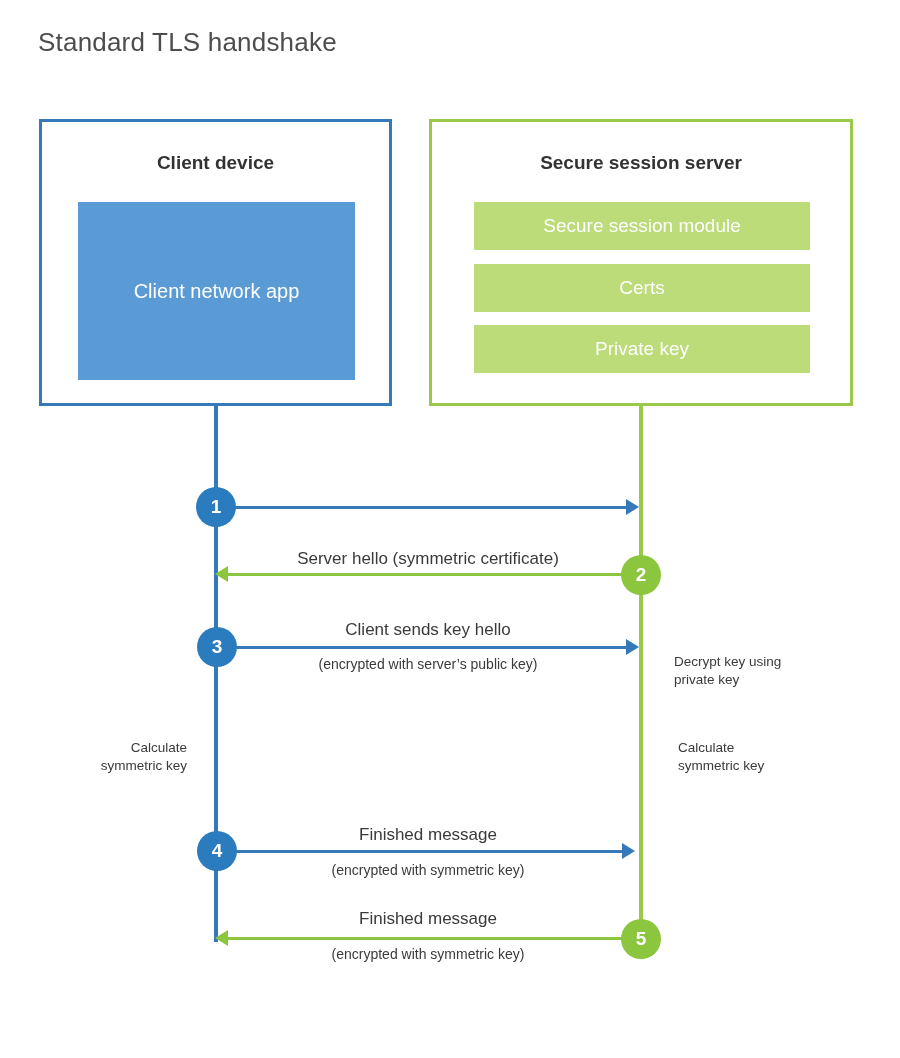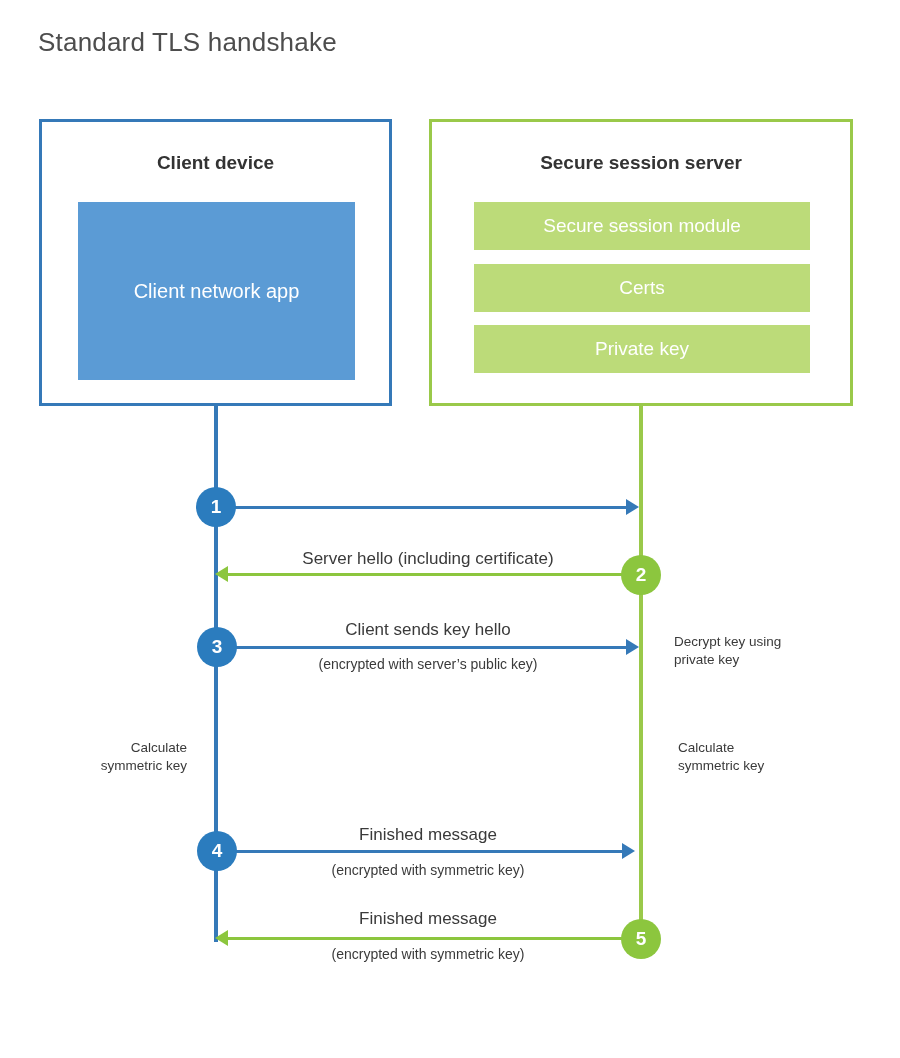--- a/index.html
+++ b/index.html
@@ -200,32 +200,32 @@
     </div>
   </div>
 
   <div class="lifeline" id="client-lifeline"></div>
   <div class="lifeline" id="server-lifeline"></div>
 
   <div class="arrow-line to-right" style="left:216px; top:506px; width:412px;"></div>
   <div class="arrow-head to-right" style="left:626px; top:499px;"></div>
   <div class="step-circle client-side" style="left:196px; top:487px;">1</div>
 
-  <div class="msg-label" style="left:216px; top:549px; width:424px;">Server hello (including certificate)</div>
+  <div class="msg-label" style="left:216px; top:549px; width:424px;">Server hello (symmetric certificate)</div>
   <div class="arrow-line to-left" style="left:228px; top:573px; width:412px;"></div>
   <div class="arrow-head to-left" style="left:215px; top:566px;"></div>
   <div class="step-circle server-side" style="left:621px; top:555px;">2</div>
 
   <div class="msg-label" style="left:216px; top:620px; width:424px;">Client sends key hello</div>
   <div class="arrow-line to-right" style="left:216px; top:646px; width:412px;"></div>
   <div class="arrow-head to-right" style="left:626px; top:639px;"></div>
   <div class="msg-sublabel" style="left:216px; top:656px; width:424px;">(encrypted with server’s public key)</div>
   <div class="step-circle client-side" style="left:197px; top:627px;">3</div>
 
-  <div class="annotation left-aligned" style="left:674px; top:633px; width:180px;">Decrypt key using
+  <div class="annotation left-aligned" style="left:674px; top:653px; width:180px;">Decrypt key using
 private key</div>
 
   <div class="annotation right-aligned" style="left:20px; top:739px; width:167px;">Calculate
 symmetric key</div>
   <div class="annotation left-aligned" style="left:678px; top:739px; width:180px;">Calculate
 symmetric key</div>
 
   <div class="msg-label" style="left:216px; top:825px; width:424px;">Finished message</div>
   <div class="arrow-line to-right" style="left:216px; top:850px; width:408px;"></div>
   <div class="arrow-head to-right" style="left:622px; top:843px;"></div>

